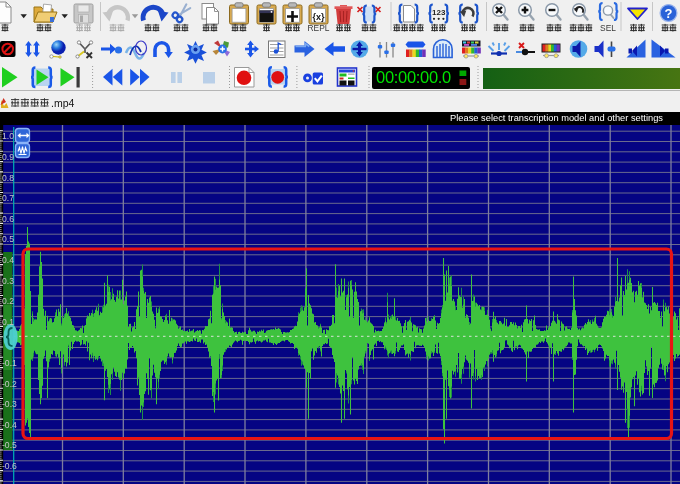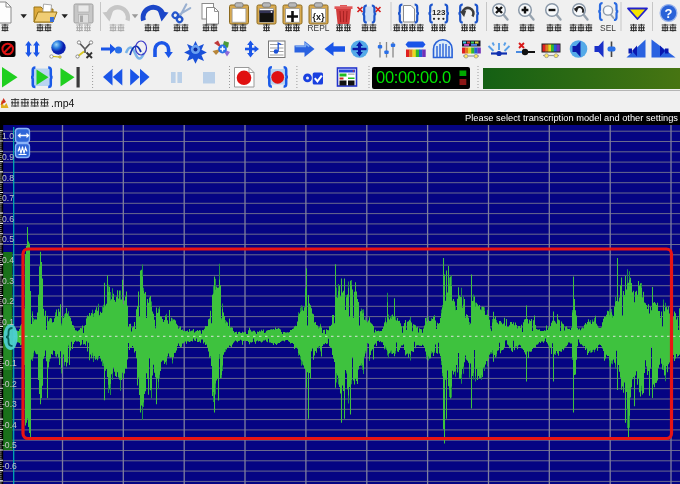--- a/index.html
+++ b/index.html
@@ -1,18 +1,18 @@
 <!DOCTYPE html>
 <html><head><meta charset="utf-8"><style>
 *{margin:0;padding:0;box-sizing:border-box}
 html,body{width:680px;height:484px;overflow:hidden;font-family:"Liberation Sans",sans-serif;background:#f0f0f0}
 #root{position:relative;width:680px;height:484px}
 #tbar{position:absolute;left:0;top:0;width:680px;height:91px;background:#f0f0f0;border-bottom:1px solid #b5b5b5}
 #tabrow{position:absolute;left:0;top:92px;width:680px;height:20px;background:#f0f0f0}
-#blackbar{position:absolute;left:0;top:112px;width:680px;height:13px;background:#000;color:#fff;font-size:9.3px;line-height:13px;text-align:right;padding-right:2px}
+#blackbar{position:absolute;left:0;top:112px;width:680px;height:13px;background:#000;color:#fff;font-size:9.3px;line-height:13px;text-align:right;padding-right:17px}
 #wave{position:absolute;left:0;top:125px;width:680px;height:359px;background:#050483}
 </style></head>
 <body>
 <div id="root">
 <div id="tbar"></div>
 <svg width="680" height="91" viewBox="0 0 680 91" style="position:absolute;left:0;top:0">
       <path d="M-4 2 h10 l5 5 v16 h-15 z" fill="#fdfdfd" stroke="#8a8a8a" stroke-width="1"></path>
       <path d="M6 2 v5 h5" fill="none" stroke="#8a8a8a" stroke-width="1"></path>
       <path d="M1.6 25.0h6.8M1.6 27.8h6.8M1.6 30.6h6.8M5.0 23.9v7.6M2.8 26.1v4.4M7.2 26.1v4.4" stroke="#2a2a2a" stroke-width="1.0" fill="none"></path>
       <path d="M20.5 14.2h6.4l-3.2 4z" fill="#222"></path>

